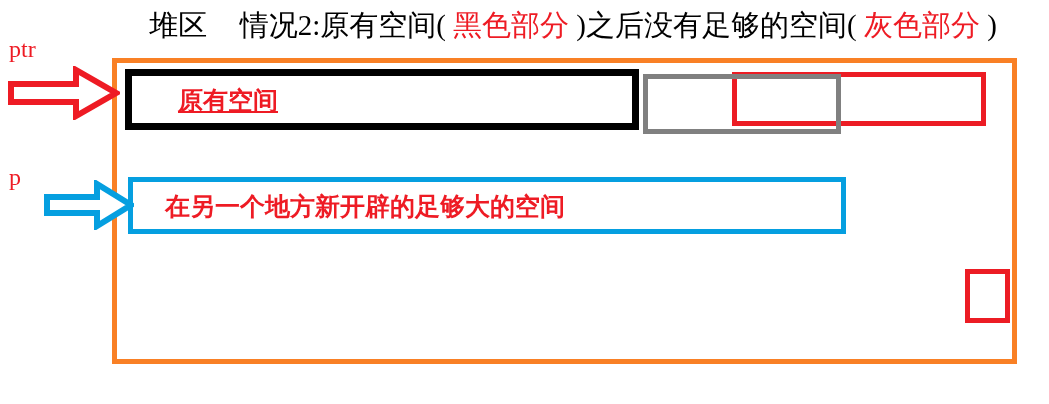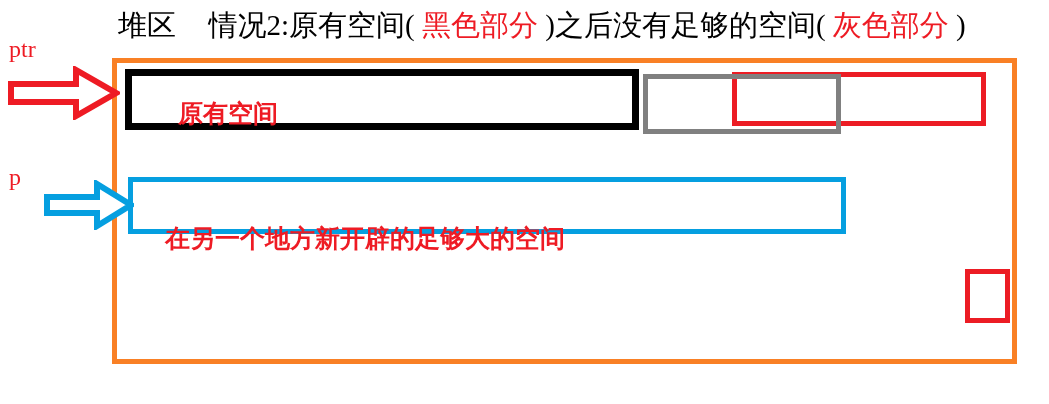--- a/index.html
+++ b/index.html
@@ -14,20 +14,21 @@
     overflow: hidden;
     position: relative;
   }
 
   #stage {
     position: absolute;
     left: 0;
     top: 0;
     width: 1049px;
     height: 404px;
+    text-align: center;
   }
 
   
   .title {
     position: absolute;
     left: 118px;
     top: 4px;
     width: 910px;
     height: 44px;
     font-size: 29px;
@@ -111,28 +112,28 @@
   .blk-label {
     position: absolute;
     color: #EE1B24;
     font-size: 25px;
     white-space: nowrap;
     font-weight: bold;
     font-family: "Liberation Serif", "DejaVu Serif", serif;
   }
   .lbl-original {
     left: 178px;
-    top: 97px;
+    top: 84px;
     z-index: 6;
+    text-decoration: underline;
   }
   .lbl-new {
     left: 165px;
     top: 190px;
     z-index: 6;
-    margin-top: 32px;
   }
 
   
   .ptr-name {
     position: absolute;
     color: #EE1B24;
     font-size: 24px;
     font-family: Liberation Serif, serif;
     white-space: nowrap;
   }

